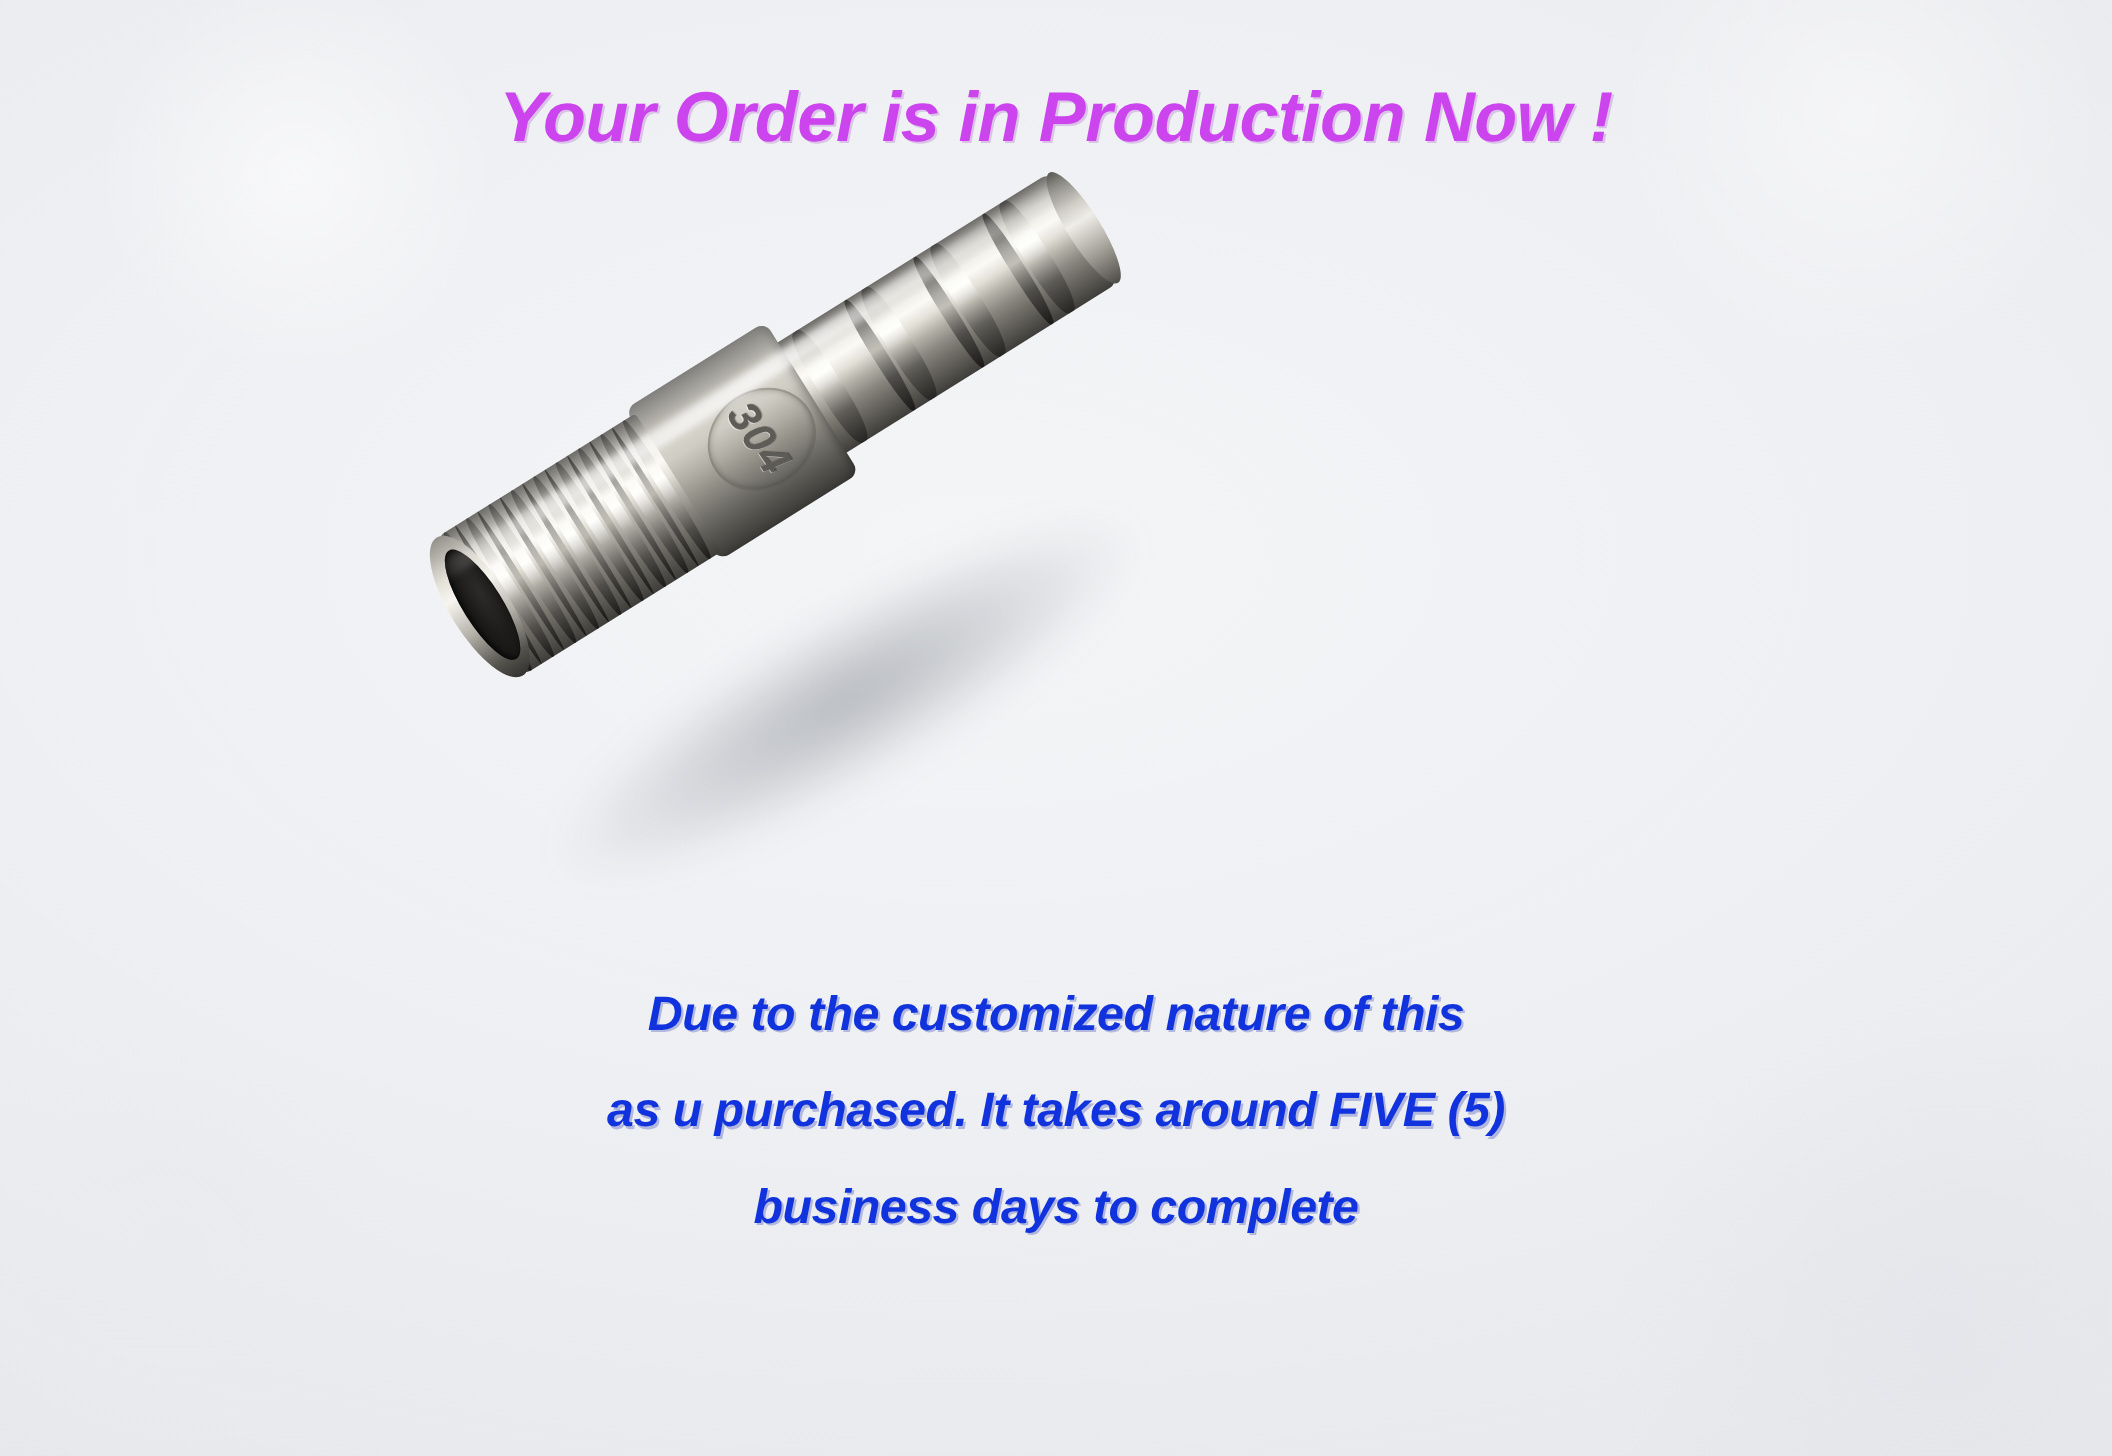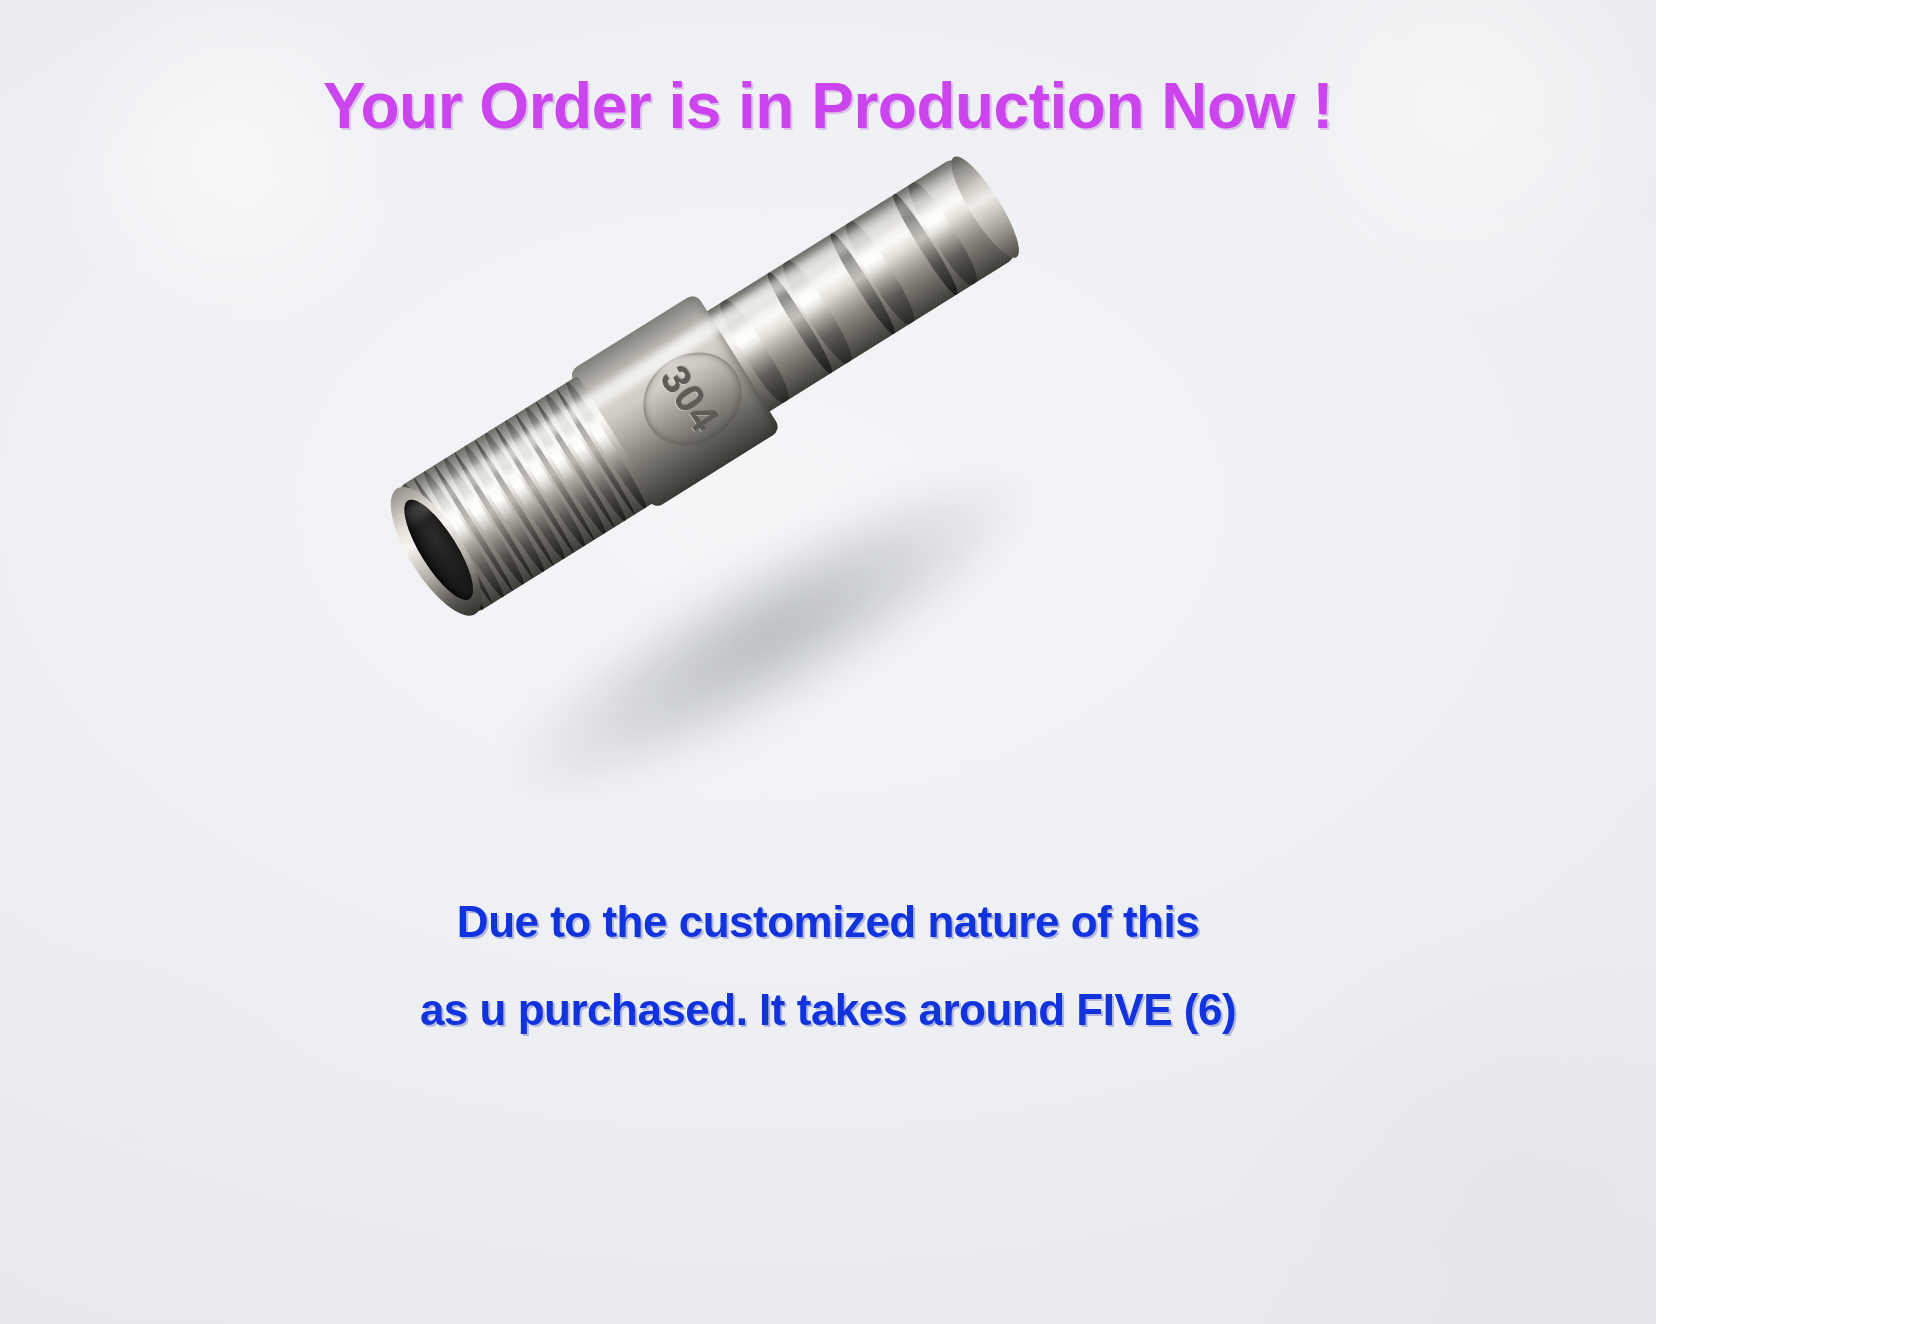--- a/index.html
+++ b/index.html
@@ -7,26 +7,27 @@
     margin: 0;
     padding: 0;
     background: #ffffff;
   }
   body {
     font-family: "Liberation Sans", "DejaVu Sans", sans-serif;
   }
 
   #stage {
     position: relative;
-    width: 1656px;
+    width: 1920px;
     height: 1324px;
     overflow: hidden;
     
     background:
       radial-gradient(ellipse 120% 95% at 46% 38%, #f4f5f7 0%, #eeeff2 42%, #e8e9ec 72%, #e2e3e7 100%);
+    font-style: italic;
   }
 
   
   .backdrop-noise {
     position: absolute;
     inset: 0;
     pointer-events: none;
     background:
       radial-gradient(circle 260px at 14% 12%, rgba(255,255,255,.55), rgba(255,255,255,0) 70%),
       radial-gradient(circle 320px at 88% 8%, rgba(255,255,255,.42), rgba(255,255,255,0) 70%),
@@ -310,16 +311,17 @@
     <div class="thread-line" style="left:46px;  top:104px;"></div>
 
     <div class="bore-outer"></div>
     <div class="bore-inner"></div>
 
     <div class="spec-band"></div>
   </div>
 
   <div class="message" style="color:#1133dd">
     <span class="line">Due to the customized nature of this</span>
-    <span class="line">as u purchased. It takes around FIVE (6)</span>
+    <span class="line">as u purchased. It takes around FIVE (5)</span>
+    <span class="line">business days to complete</span>
   </div>
 
 </div>
 
 </body></html>

